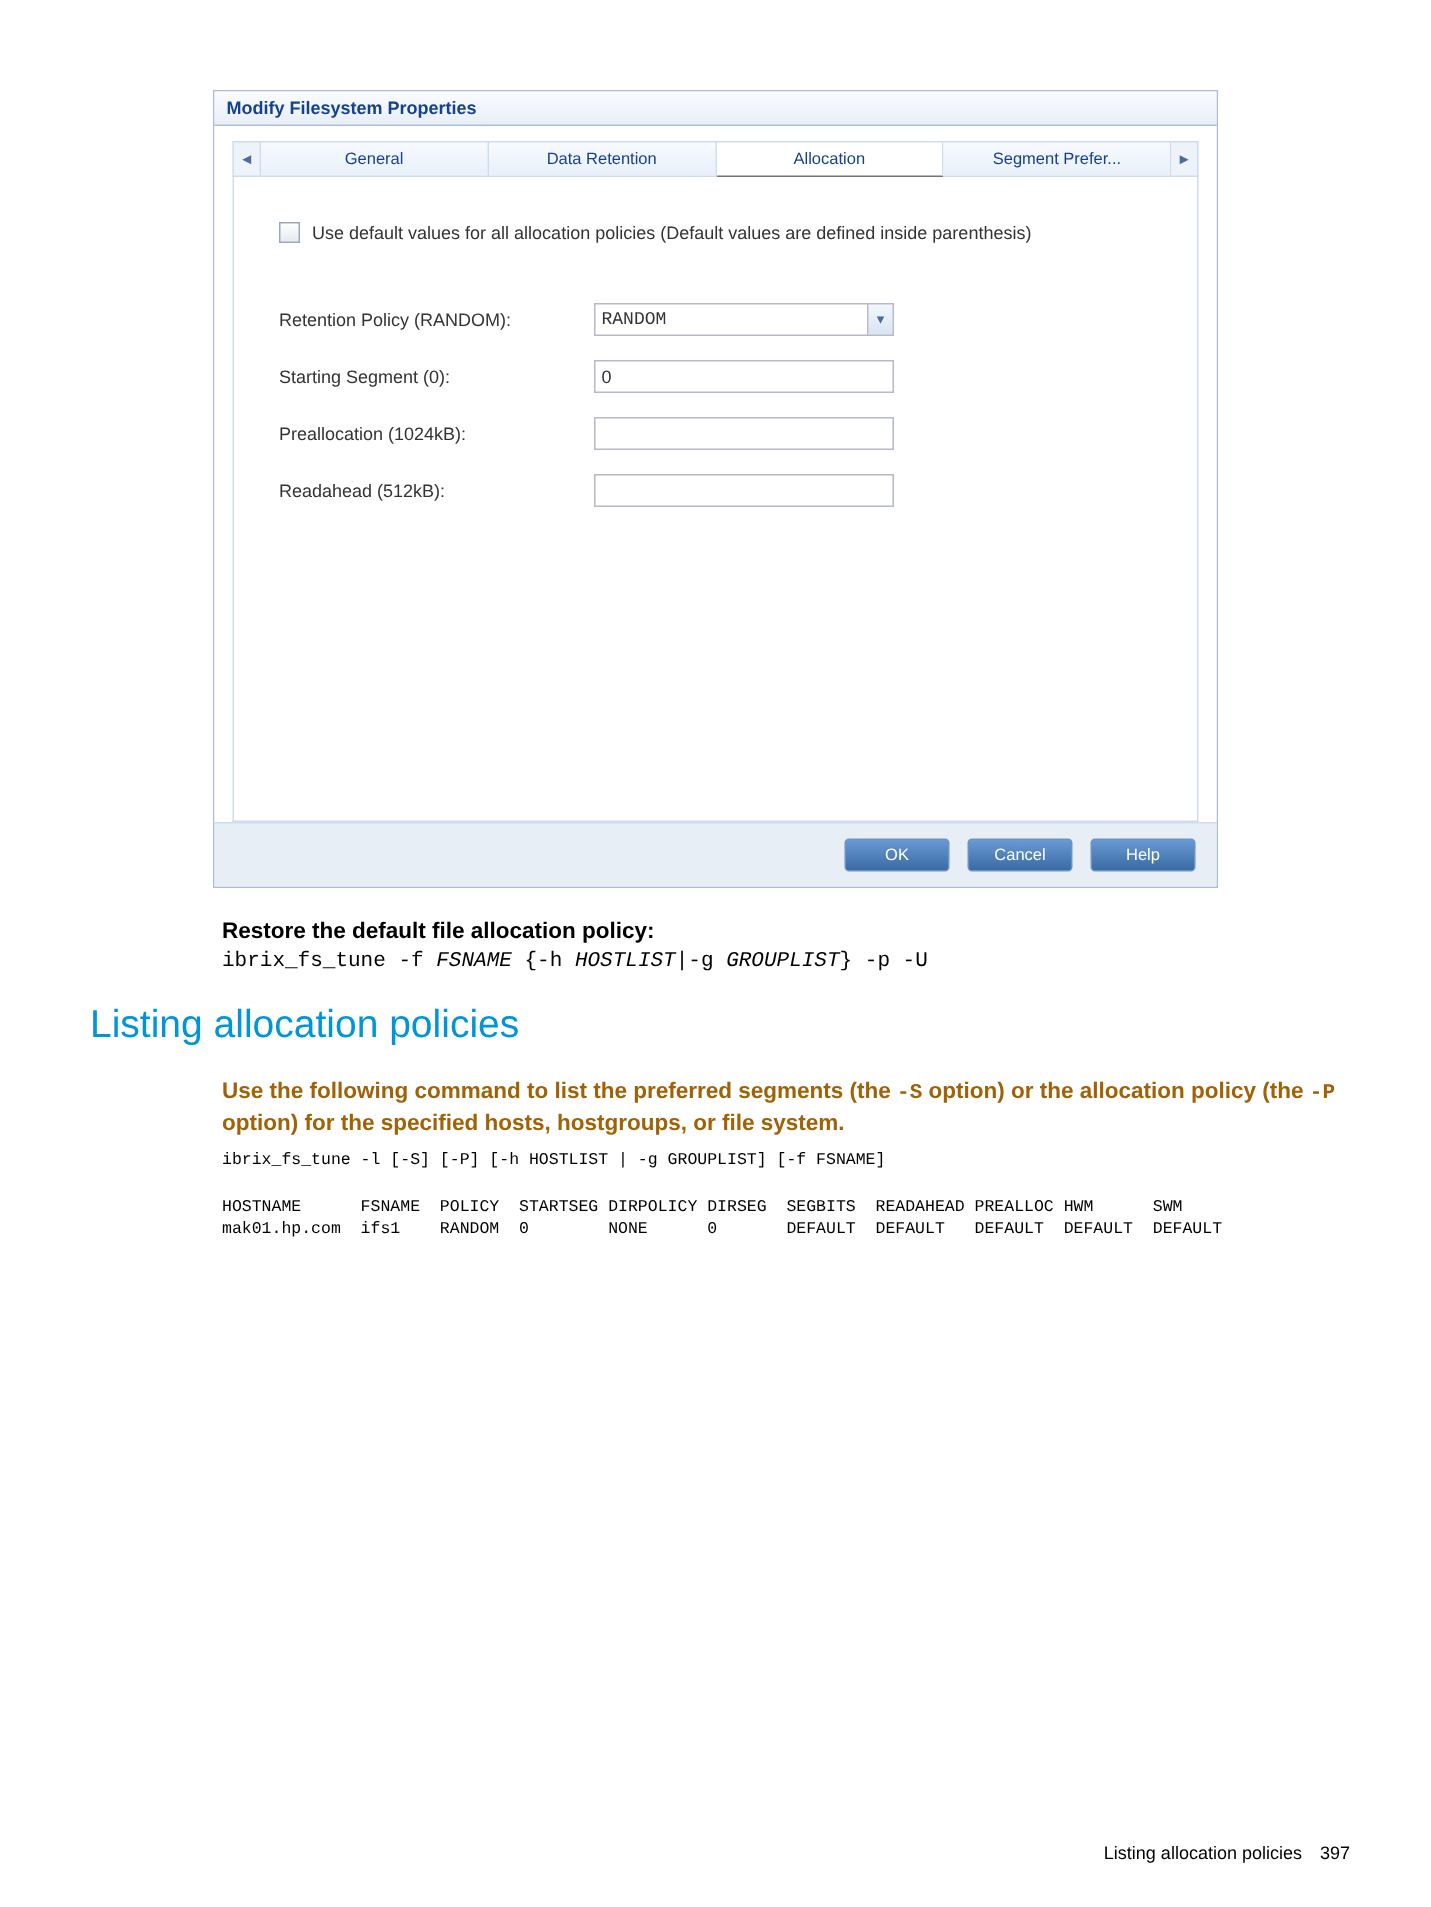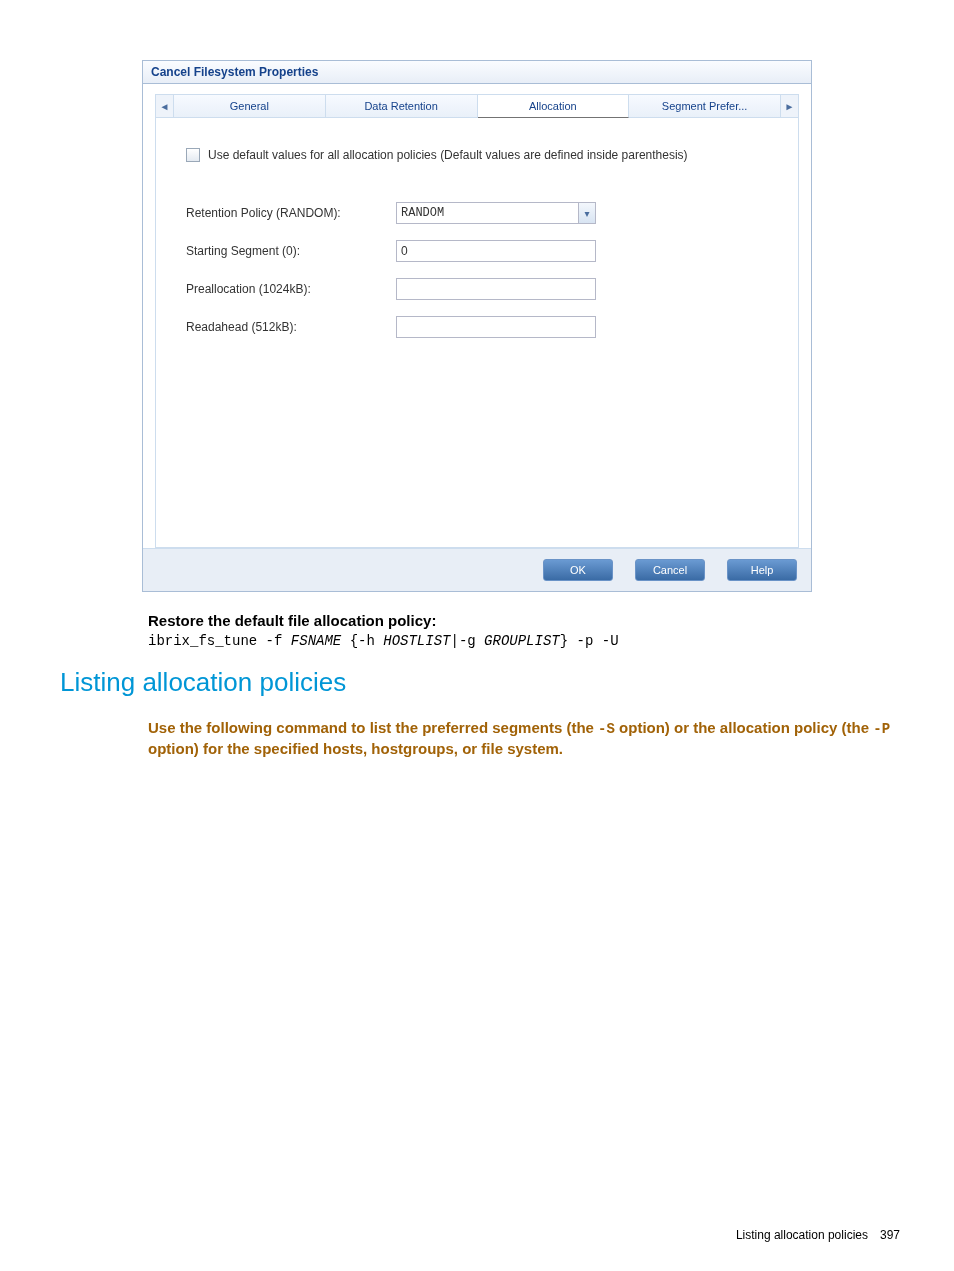--- a/index.html
+++ b/index.html
@@ -130,21 +130,21 @@
     color: #4a6d9e;
     font-size: 10px;
     cursor: pointer;
   }
   .dialog-footer {
     background: #e8eef6;
     border-top: 1px solid #cdddee;
     padding: 10px 14px;
     display: flex;
     justify-content: flex-end;
-    gap: 22px;
+    gap: 12px;
   }
   .dlg-btn {
     min-width: 70px;
     height: 22px;
     border: 1px solid #6a93c7;
     border-radius: 3px;
     background: linear-gradient(#6a9ad2, #3a6ba5);
     color: #fff;
     font-size: 11px;
     display: flex;
@@ -211,21 +211,21 @@
     align-items: baseline;
   }
   .footer-page { font-size: 12px; }
 </style>
 </head>
 <body>
 
 <div class="page">
 
   <div class="dialog">
-    <div class="dialog-title">Cancel Filesystem Properties</div>
+    <div class="dialog-title">Modify Filesystem Properties</div>
     <div class="dialog-body">
       <div class="tab-bar">
         <div class="tab-arrow left">
           <span>◄</span>
         </div>
         <div class="tab-item">General</div>
         <div class="tab-item">Data Retention</div>
         <div class="tab-item active">Allocation</div>
         <div class="tab-item">Segment Prefer...</div>
         <div class="tab-arrow right">
@@ -278,20 +278,24 @@
     <div class="doc-bold">Restore the default file allocation policy:</div>
     <div class="doc-code"><span>ibrix_fs_tune -f </span><span class="ital">FSNAME</span><span> {-h </span><span class="ital">HOSTLIST</span><span>|-g </span><span class="ital">GROUPLIST</span><span>} -p -U</span></div>
   </div>
 
   <div class="section-heading">Listing allocation policies</div>
 
   <div class="doc-indent">
     <div class="body-text">
       <span>Use the following command to list the preferred segments (the </span><span class="mono-inline">-S</span><span> option) or the allocation policy (the </span><span class="mono-inline">-P</span><span> option) for the specified hosts, hostgroups, or file system.</span>
     </div>
+    <div class="cmd-block">ibrix_fs_tune -l [-S] [-P] [-h HOSTLIST | -g GROUPLIST] [-f FSNAME]
+
+HOSTNAME      FSNAME  POLICY  STARTSEG DIRPOLICY DIRSEG  SEGBITS  READAHEAD PREALLOC HWM      SWM
+mak01.hp.com  ifs1    RANDOM  0        NONE      0       DEFAULT  DEFAULT   DEFAULT  DEFAULT  DEFAULT</div>
   </div>
 
 </div>
 
 <div class="footer-line">
   <span>Listing allocation policies</span>
   <span class="footer-page">397</span>
 </div>
 
 </body></html>

